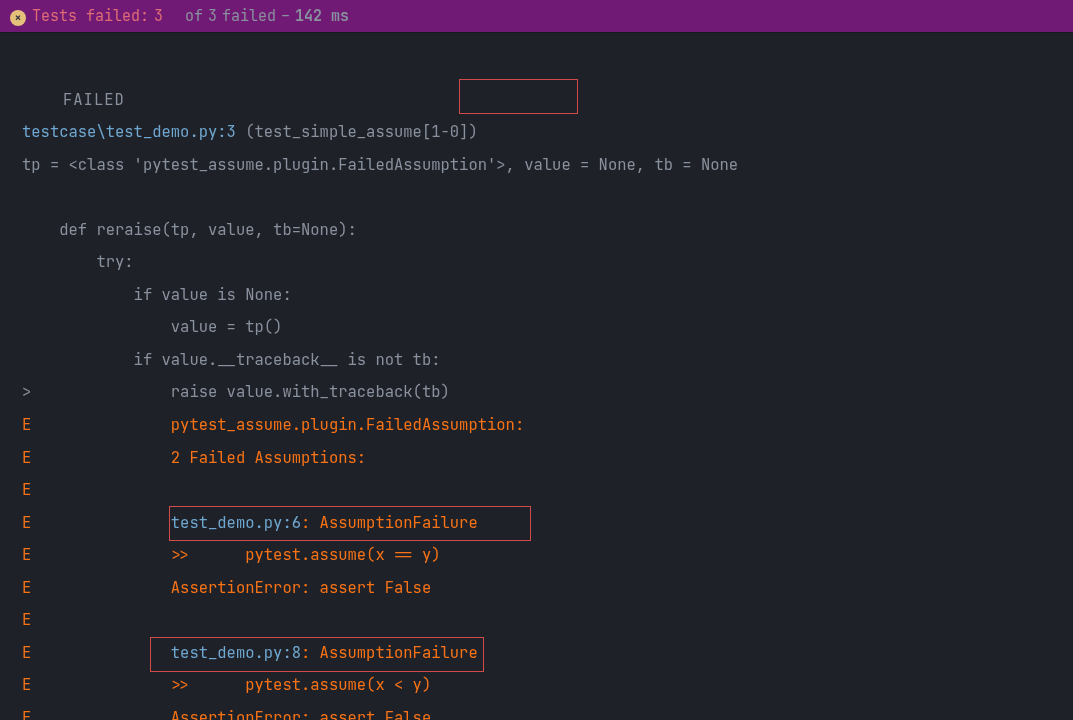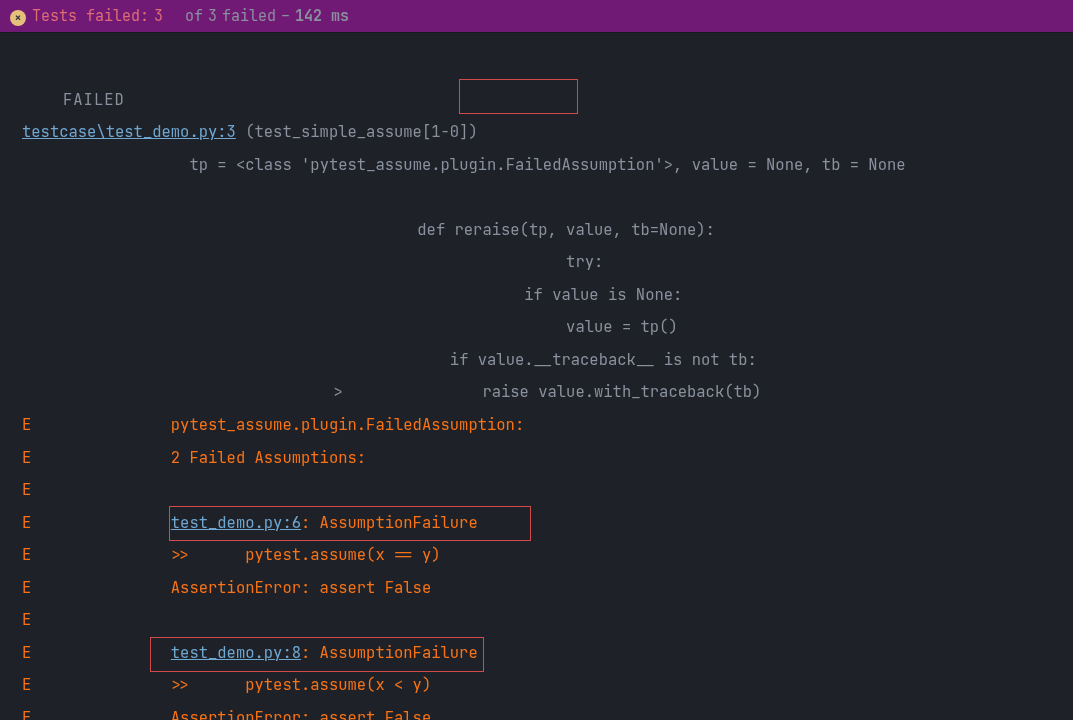--- a/index.html
+++ b/index.html
@@ -47,23 +47,23 @@
     .tests-time { color: #8a919e; font-weight: bold; }
     .console {
       padding: 18px 0 0 22px;
       line-height: 2.1;
       white-space: pre;
       position: relative;
       font-size: 15.5px;
     }
     .line { display: block; min-height: 2.1em; }
     .failed-word { color: #8a919e; letter-spacing: 1px; margin-left: 41px; }
-    .link { color: #6fa7d1; text-decoration: underline; }
+    .link { color: #6fa7d1; }
     .pink { color: #f97316; }
-    .grey { color: #8a919e; text-align: center; }
+    .grey { color: #8a919e; }
     .redbox {
       position: absolute;
       border: 1px solid #d14b4b;
       pointer-events: none;
     }
   </style>
 </head>
 <body>
 
 <div class="header">

